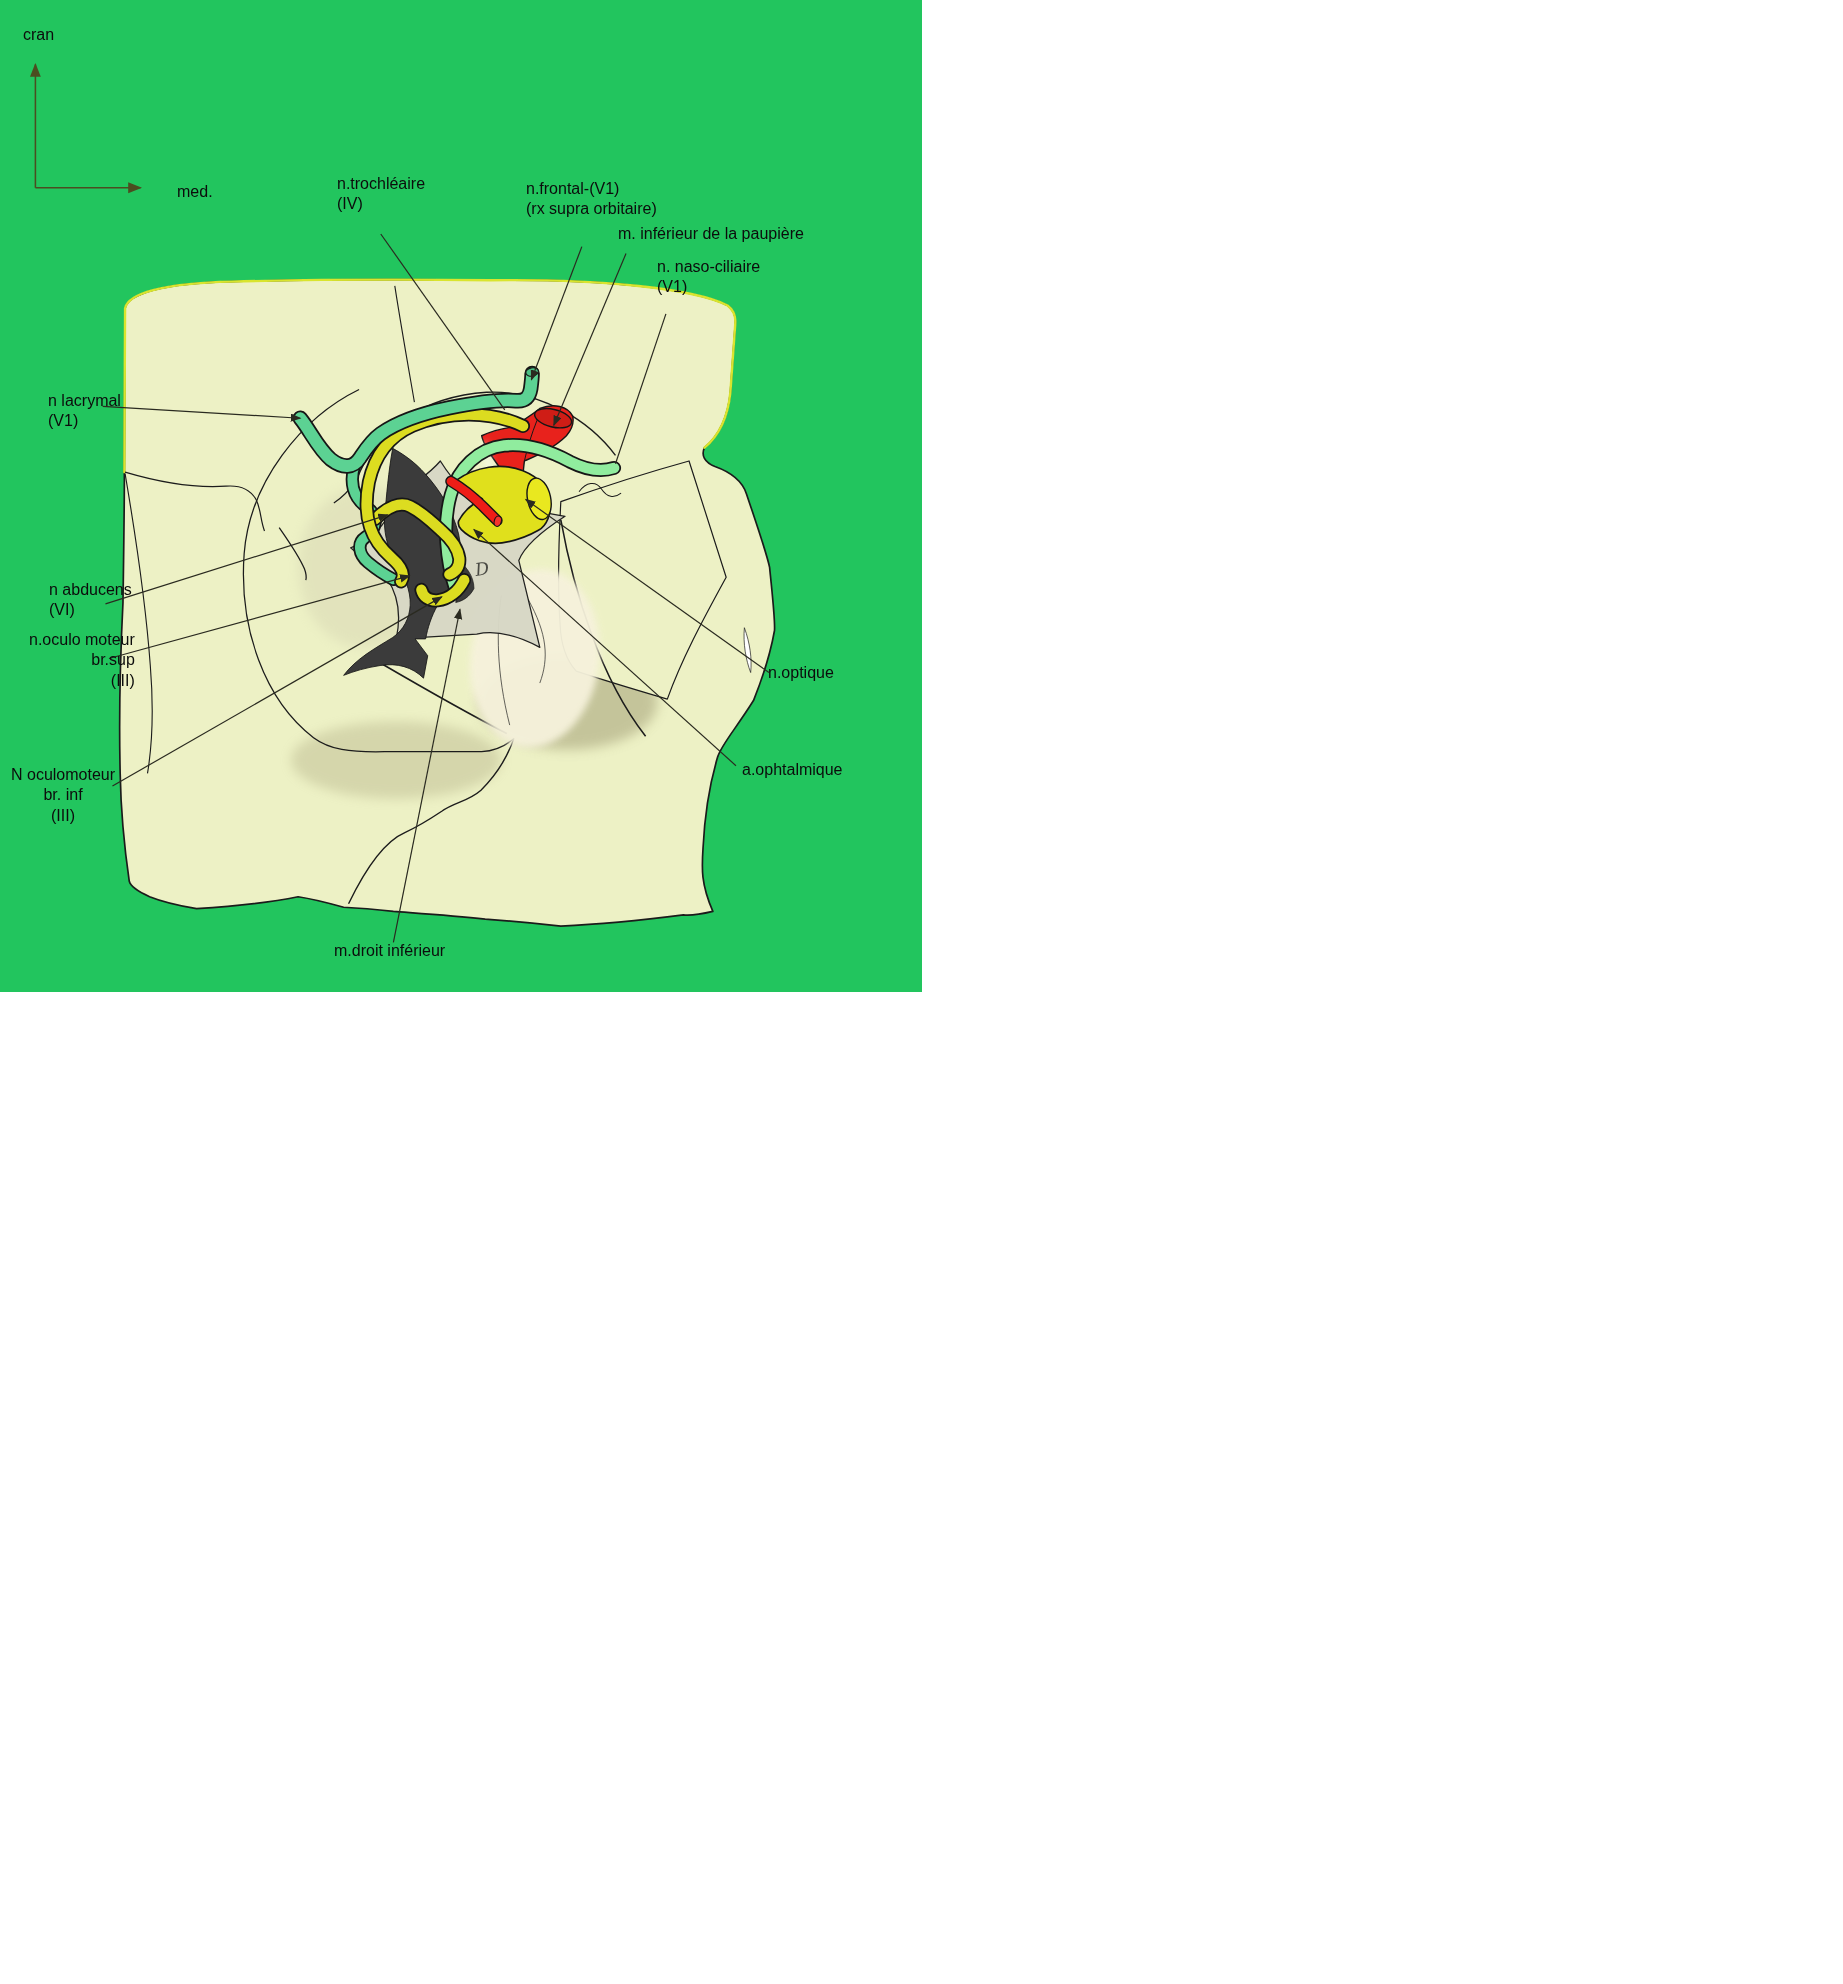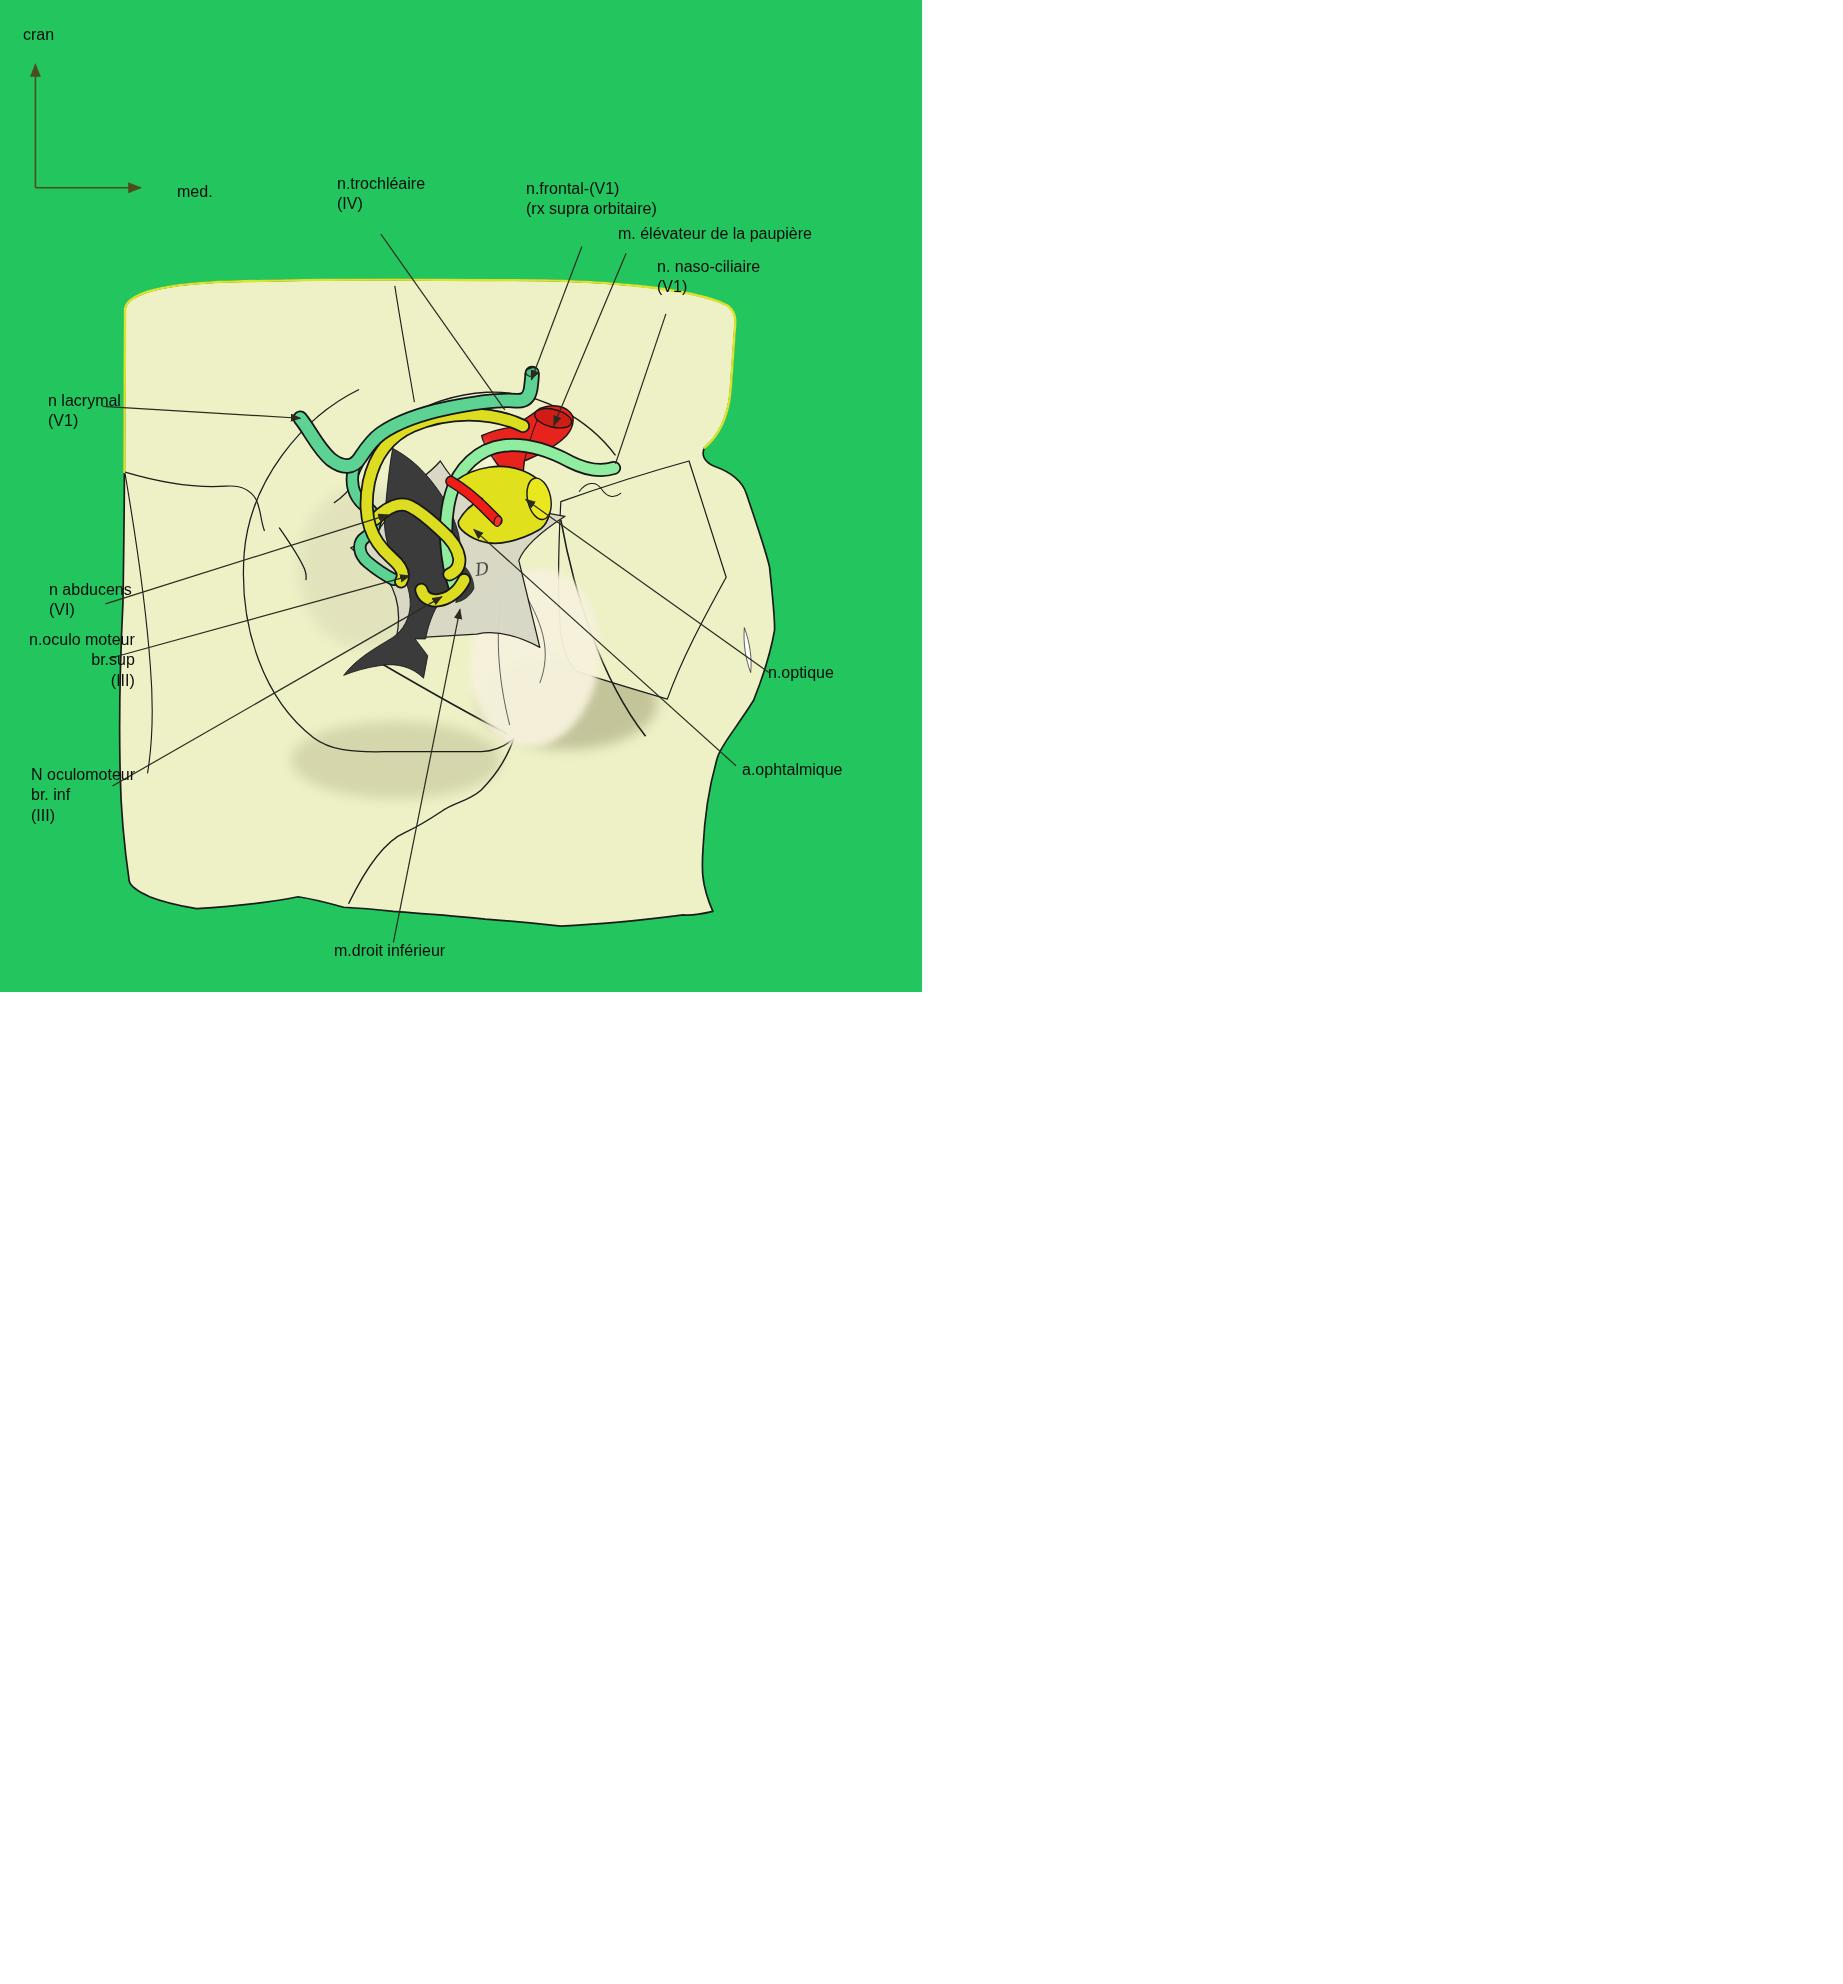--- a/index.html
+++ b/index.html
@@ -205,31 +205,31 @@
   <path d="M50,268 L50,92" fill="none" stroke="#4b4d20" stroke-width="2.2" marker-end="url(#ahx)"></path>
   <path d="M50,268 L200,268" fill="none" stroke="#4b4d20" stroke-width="2.2" marker-end="url(#ahx)"></path>
 </svg>
 
   <div class="lbl" style="left:23px;  top:25px;">cran</div>
   <div class="lbl" style="left:177px; top:182px;">med.</div>
   <div class="lbl" style="left:337px; top:174px;">n.trochléaire
 (IV)</div>
   <div class="lbl" style="left:526px; top:179px;">n.frontal-(V1)
 (rx supra orbitaire)</div>
-  <div class="lbl" style="left:618px; top:224px;">m. élévateur de la paupière</div>
+  <div class="lbl" style="left:618px; top:224px;">m. inférieur de la paupière</div>
   <div class="lbl" style="left:657px; top:257px;">n. naso-ciliaire
 (V1)</div>
   <div class="lbl" style="left:48px;  top:391px;">n lacrymal
 (V1)</div>
   <div class="lbl" style="left:49px;  top:580px;">n abducens
 (VI)</div>
   <div class="lbl" style="left:29px;  top:630px;text-align:right;">n.oculo moteur
 br.sup
 (III)</div>
-  <div class="lbl" style="left:31px;  top:765px;">N oculomoteur
+  <div class="lbl" style="left:11px;  top:765px;text-align:center;">N oculomoteur
 br. inf
 (III)</div>
   <div class="lbl" style="left:334px; top:941px;">m.droit inférieur</div>
   <div class="lbl" style="left:768px;top:663px;">n.optique</div>
   <div class="lbl" style="left:742px;top:760px;">a.ophtalmique</div>
 
   <div class="sig" style="left:475px; top:559px;">D</div>
 
 </div>
 

